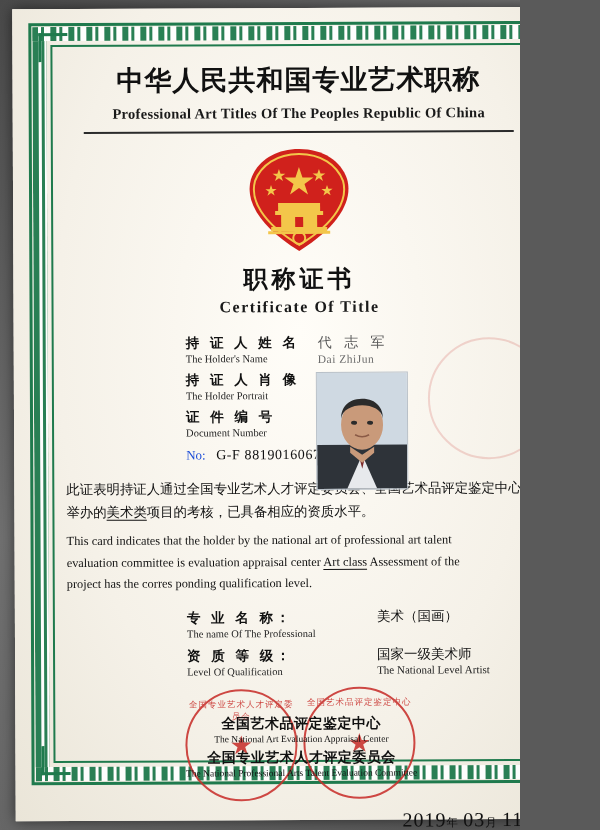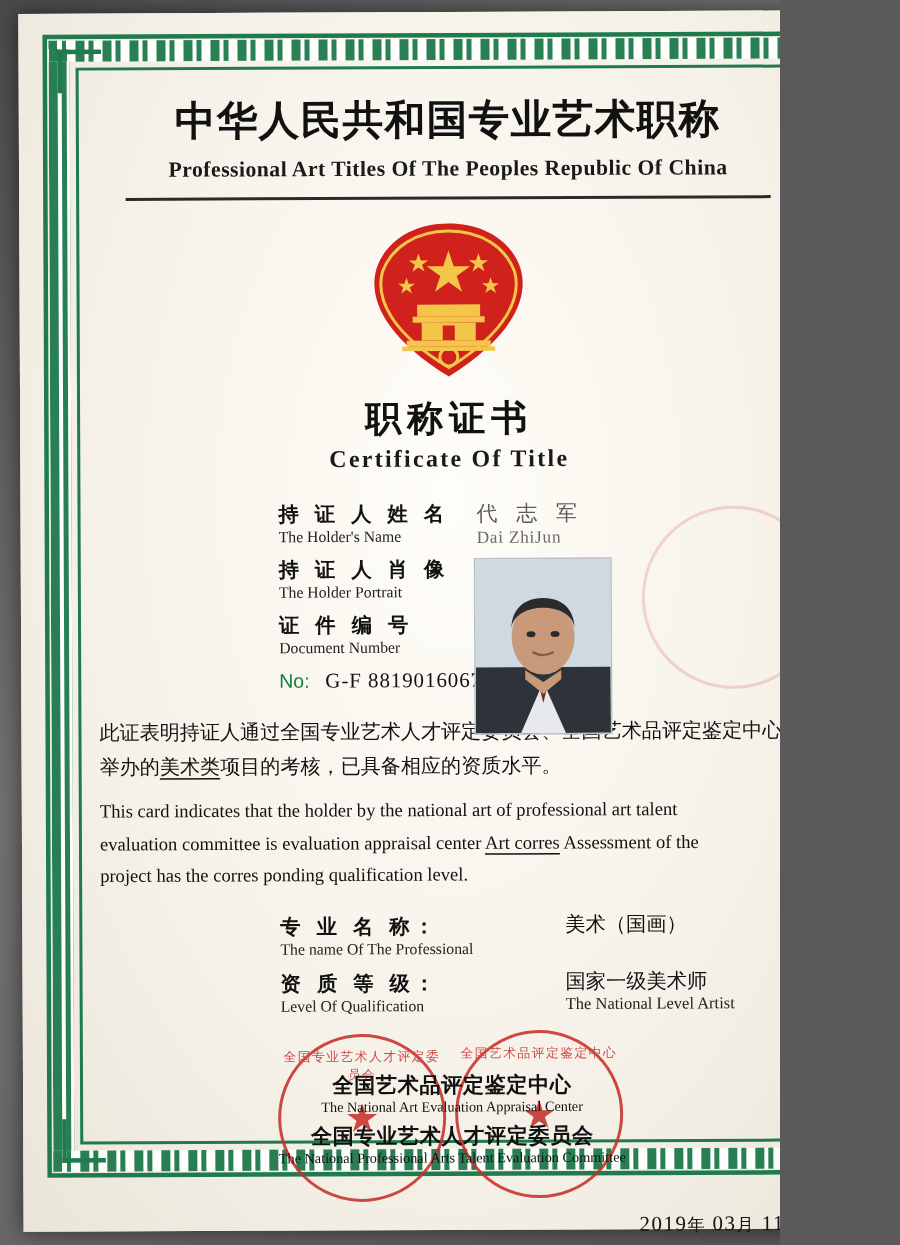--- a/index.html
+++ b/index.html
@@ -187,23 +187,23 @@
   }
   .doc-no .num {
     display: inline-block;
     font-family: "Liberation Serif", serif;
     font-size: 14px;
     color: #111;
     letter-spacing: .6px;
     margin-left: 6px;
   }
   .no-label {
-    font-family: Liberation Sans, sans-serif;
+    font-family: Liberation Serif, serif;
     font-size: 13px;
-    color: #15803d;
+    color: #1d4ed8;
   }
 
   
   .body-cn {
     margin-top: 14px;
     font-family: "DejaVu Serif", "Liberation Serif", serif;
     font-size: 13.4px;
     line-height: 1.75;
     color: #111;
     text-align: justify;
@@ -308,21 +308,21 @@
     color: #111;
   }
   .date {
     position: absolute;
     right: 0; top: 2px;
     font-family: "Liberation Serif", serif;
     font-size: 13px;
     color: #111;
     letter-spacing: 1px;
   }
-  .date .num { font-size: 14px; }
+  .date .num { font-size: 20px; }
   .date .cn { font-family: "DejaVu Serif", serif; font-size: 11.5px; }
 
   
   .watermark {
     position: absolute;
     right: 36px; top: 330px;
     width: 118px; height: 118px;
     border: 2px solid rgba(200,48,44,.18);
     border-radius: 50%;
   }
@@ -419,21 +419,21 @@
       </div>
 
       <div class="body-cn">
         <span>此证表明持证人通过全国专业艺术人才评定委员会、全国艺术品评定鉴定中心</span><br>
         <span>举办的</span><span class="uline">美术类</span><span>项目的考核，已具备相应的资质水平。</span>
       </div>
 
       <div class="body-en">
         <span>This card indicates that the holder by the national art of professional art talent</span><br>
         <span>evaluation committee is evaluation appraisal center</span>
-        <span class="uline">Art corres</span>
+        <span class="uline">Art class</span>
         <span>Assessment of the</span><br>
         <span>project has the corres ponding qualification level.</span>
       </div>
 
       <div class="quals">
         <div class="qual-row">
           <div class="f-cn">专 业 名 称：</div>
           <div class="f-en">The name Of The Professional</div>
           <div class="q-val">美术（国画）</div>
         </div>

